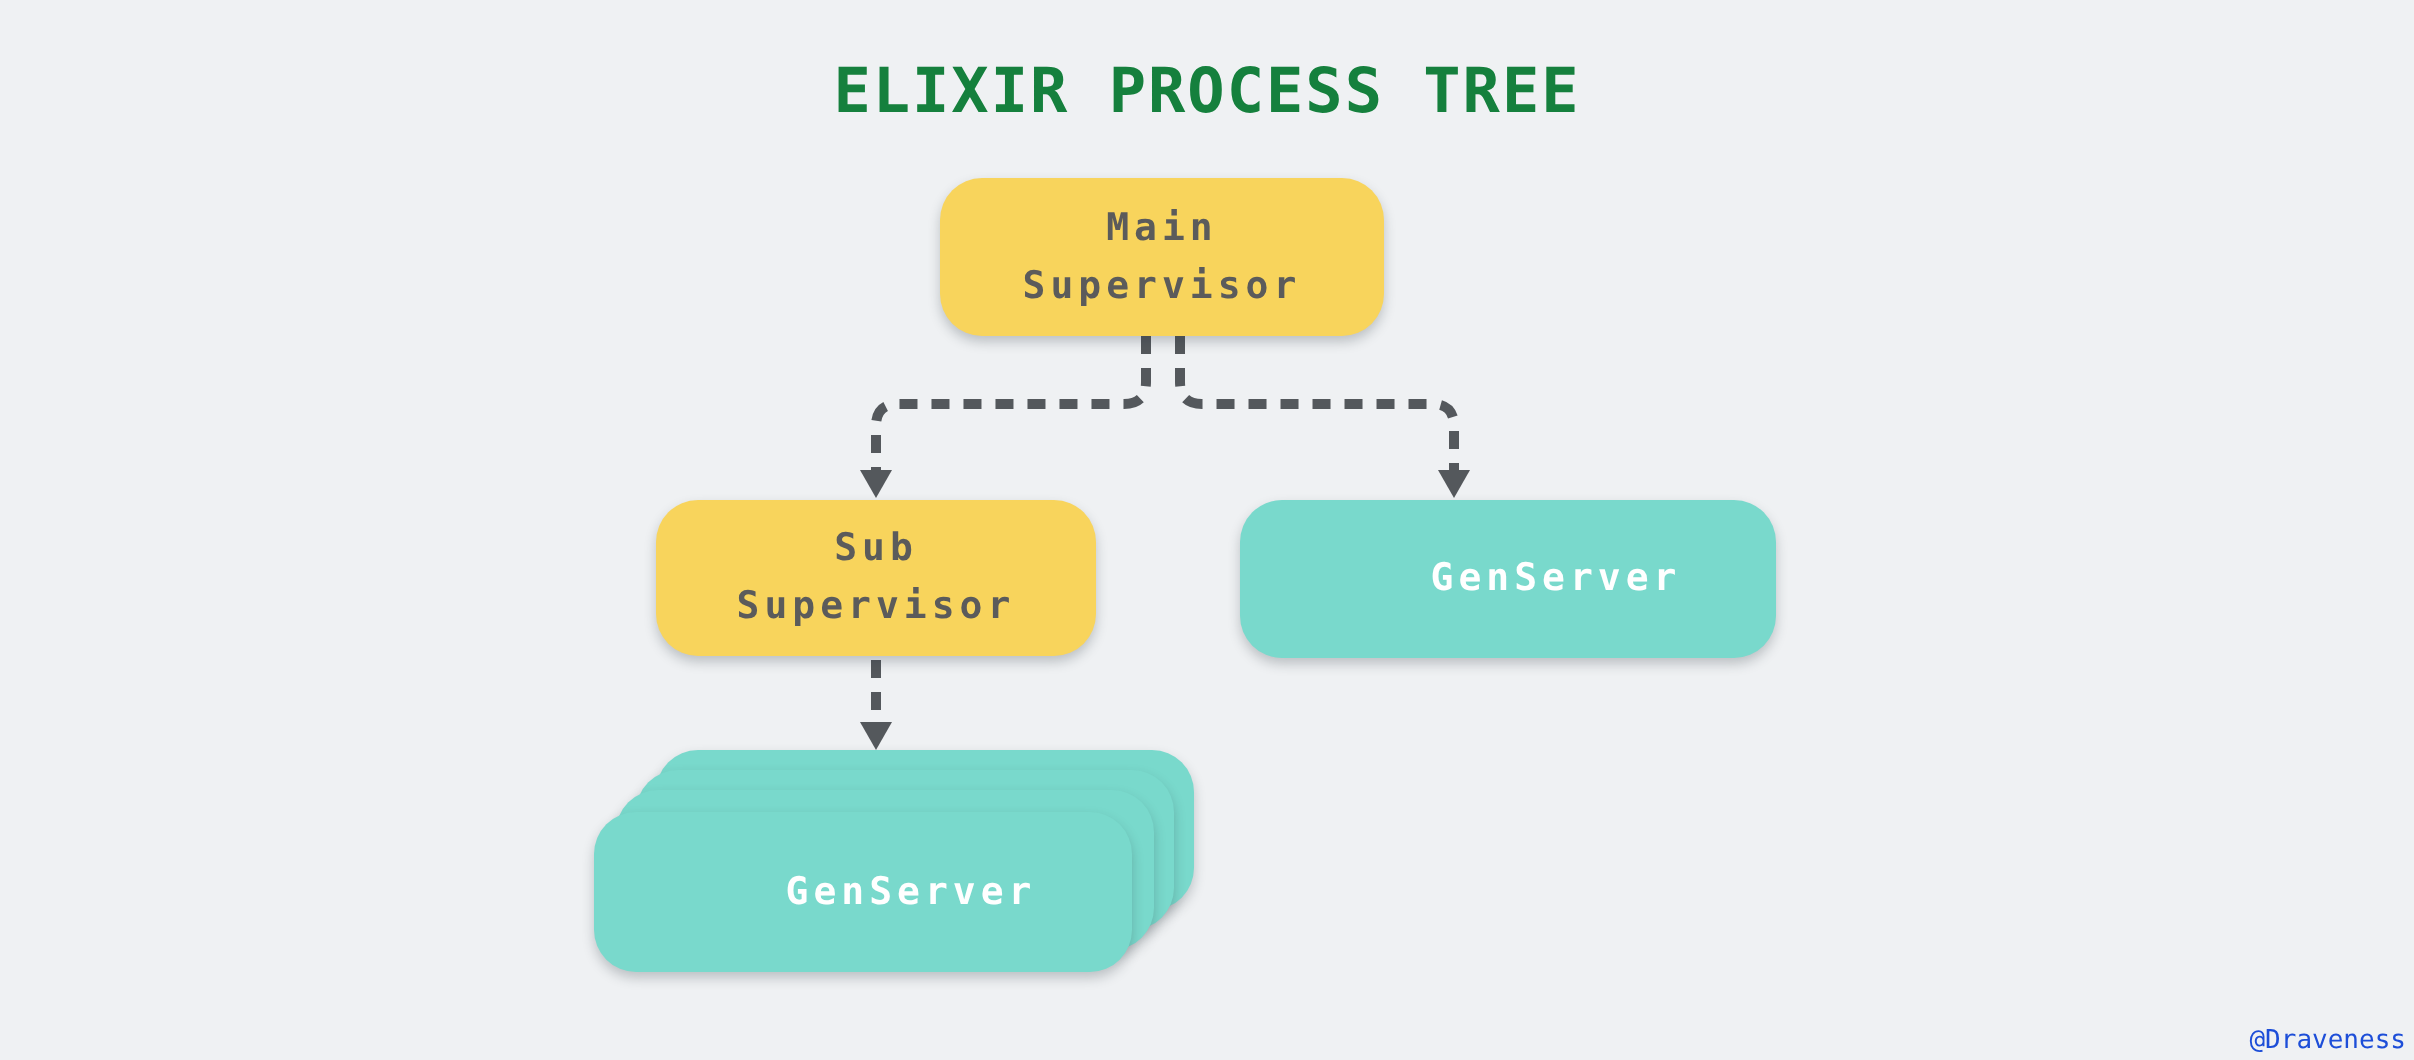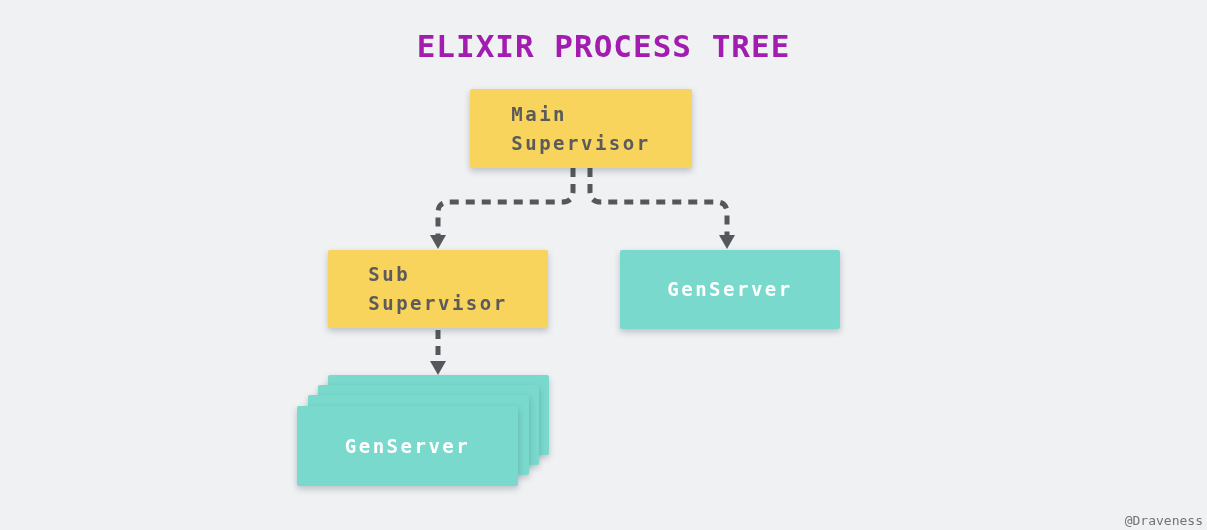--- a/index.html
+++ b/index.html
@@ -12,56 +12,57 @@
   }
   .stage { position: absolute; inset: 0; width: 1207px; height: 530px; }
 
   .diagram-title {
     position: absolute;
     left: 0; right: 0; top: 28px;
     text-align: center;
     font-size: 31px;
     font-weight: bold;
     letter-spacing: 1px;
-    color: #a21caf;
+    color: #15803d;
   }
 
   .node {
     position: absolute;
-    border-radius: 2px;
+    border-radius: 21px;
     display: flex;
     align-items: center;
     justify-content: center;
+    text-align: center;
     font-weight: bold;
     font-size: 19px;
     letter-spacing: 2.5px;
     line-height: 29px;
     white-space: pre-line;
     box-shadow: 0 3px 6px rgba(40, 50, 60, 0.25);
   }
   .supervisor { background: #F8D45C; color: #5B5B5B; }
-  .genserver  { background: #79D9CC; color: #FFFFFF; }
+  .genserver  { background: #79D9CC; color: #FFFFFF; padding-left: 48px; }
 
   #main-supervisor { left: 470px; top:  89px; width: 222px; height: 79px; }
   #sub-supervisor  { left: 328px; top: 250px; width: 220px; height: 78px; }
   #genserver-right { left: 620px; top: 250px; width: 220px; height: 79px; }
 
   .stack-layer { position: absolute; width: 221px; height: 80px; }
   #stack-layer-4 { left: 328px; top: 375px; z-index: 1; }
   #stack-layer-3 { left: 318px; top: 385px; z-index: 2; }
   #stack-layer-2 { left: 308px; top: 395px; z-index: 3; }
   #stack-front   { left: 297px; top: 406px; z-index: 4; }
 
   .edges-svg { position: absolute; inset: 0; pointer-events: none; }
 
   .watermark {
     position: absolute;
     right: 4px; bottom: 2px;
     font-size: 13px;
-    color: #737373;
+    color: #1d4ed8;
   }
 </style>
 </head>
 <body>
 
 <div class="stage">
 
   <div class="diagram-title">ELIXIR PROCESS TREE</div>
 
   <svg class="edges-svg" width="1207" height="530" viewBox="0 0 1207 530">

